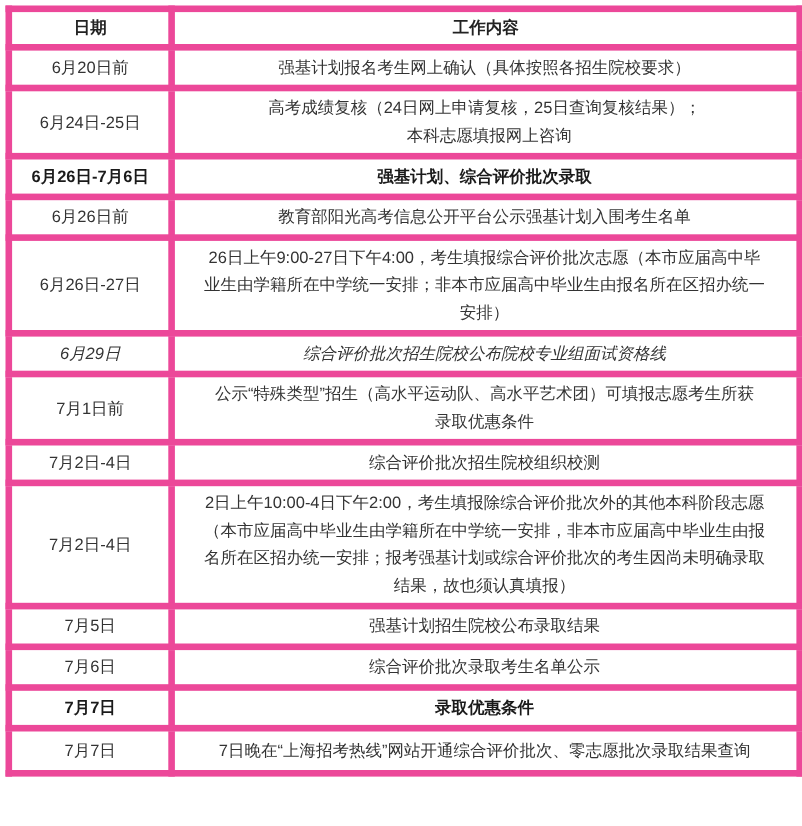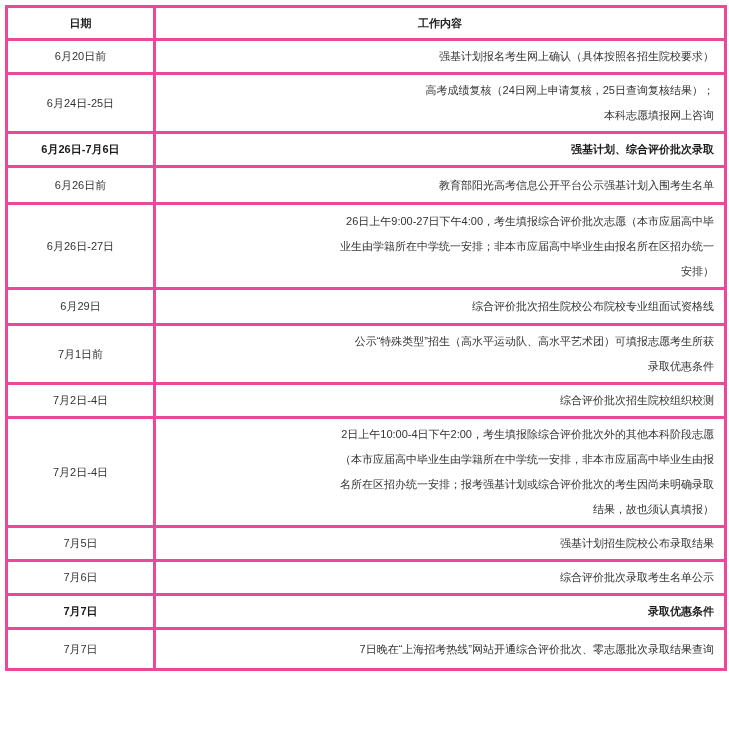--- a/index.html
+++ b/index.html
@@ -17,39 +17,39 @@
     top: 5px;
   }
   table.schedule {
     border-collapse: collapse;
     table-layout: fixed;
     width: 719px;
   }
   col.c-date { width: 148px; }
   col.c-content { width: 571px; }
   th, td {
-    border: 3px solid #ec4899;
+    border: 6px solid #ec4899;
     vertical-align: middle;
-    font-size: 11px;
+    font-size: 15px;
     color: #333333;
     line-height: 25px;
     box-sizing: border-box;
   }
   th {
     font-weight: bold;
     text-align: center;
     color: #222222;
     padding: 2px 4px;
   }
   td.date-cell {
     text-align: center;
     padding: 2px 4px;
   }
   td.content-cell {
-    text-align: right;
+    text-align: center;
     padding: 3px 10px 3px 8px;
     white-space: pre-wrap;
     word-break: break-all;
     margin-left: 20px;
   }
   tr.bold-row td {
     font-weight: bold;
     color: #1a1a1a;
   }
 </style>
@@ -85,21 +85,21 @@
       <tr style="height:37px;padding-left:23px;">
         <td class="date-cell">6月26日前</td>
         <td class="content-cell">教育部阳光高考信息公开平台公示强基计划入围考生名单</td>
       </tr>
       <tr style="height:85px;">
         <td class="date-cell">6月26日-27日</td>
         <td class="content-cell">26日上午9:00-27日下午4:00，考生填报综合评价批次志愿（本市应届高中毕
 业生由学籍所在中学统一安排；非本市应届高中毕业生由报名所在区招办统一
 安排）</td>
       </tr>
-      <tr style="height:36px;">
+      <tr style="height:36px;font-style:italic;">
         <td class="date-cell">6月29日</td>
         <td class="content-cell">综合评价批次招生院校公布院校专业组面试资格线</td>
       </tr>
       <tr style="height:56px;">
         <td class="date-cell">7月1日前</td>
         <td class="content-cell">公示“特殊类型”招生（高水平运动队、高水平艺术团）可填报志愿考生所获
 录取优惠条件</td>
       </tr>
       <tr style="height:32px;">
         <td class="date-cell">7月2日-4日</td>

